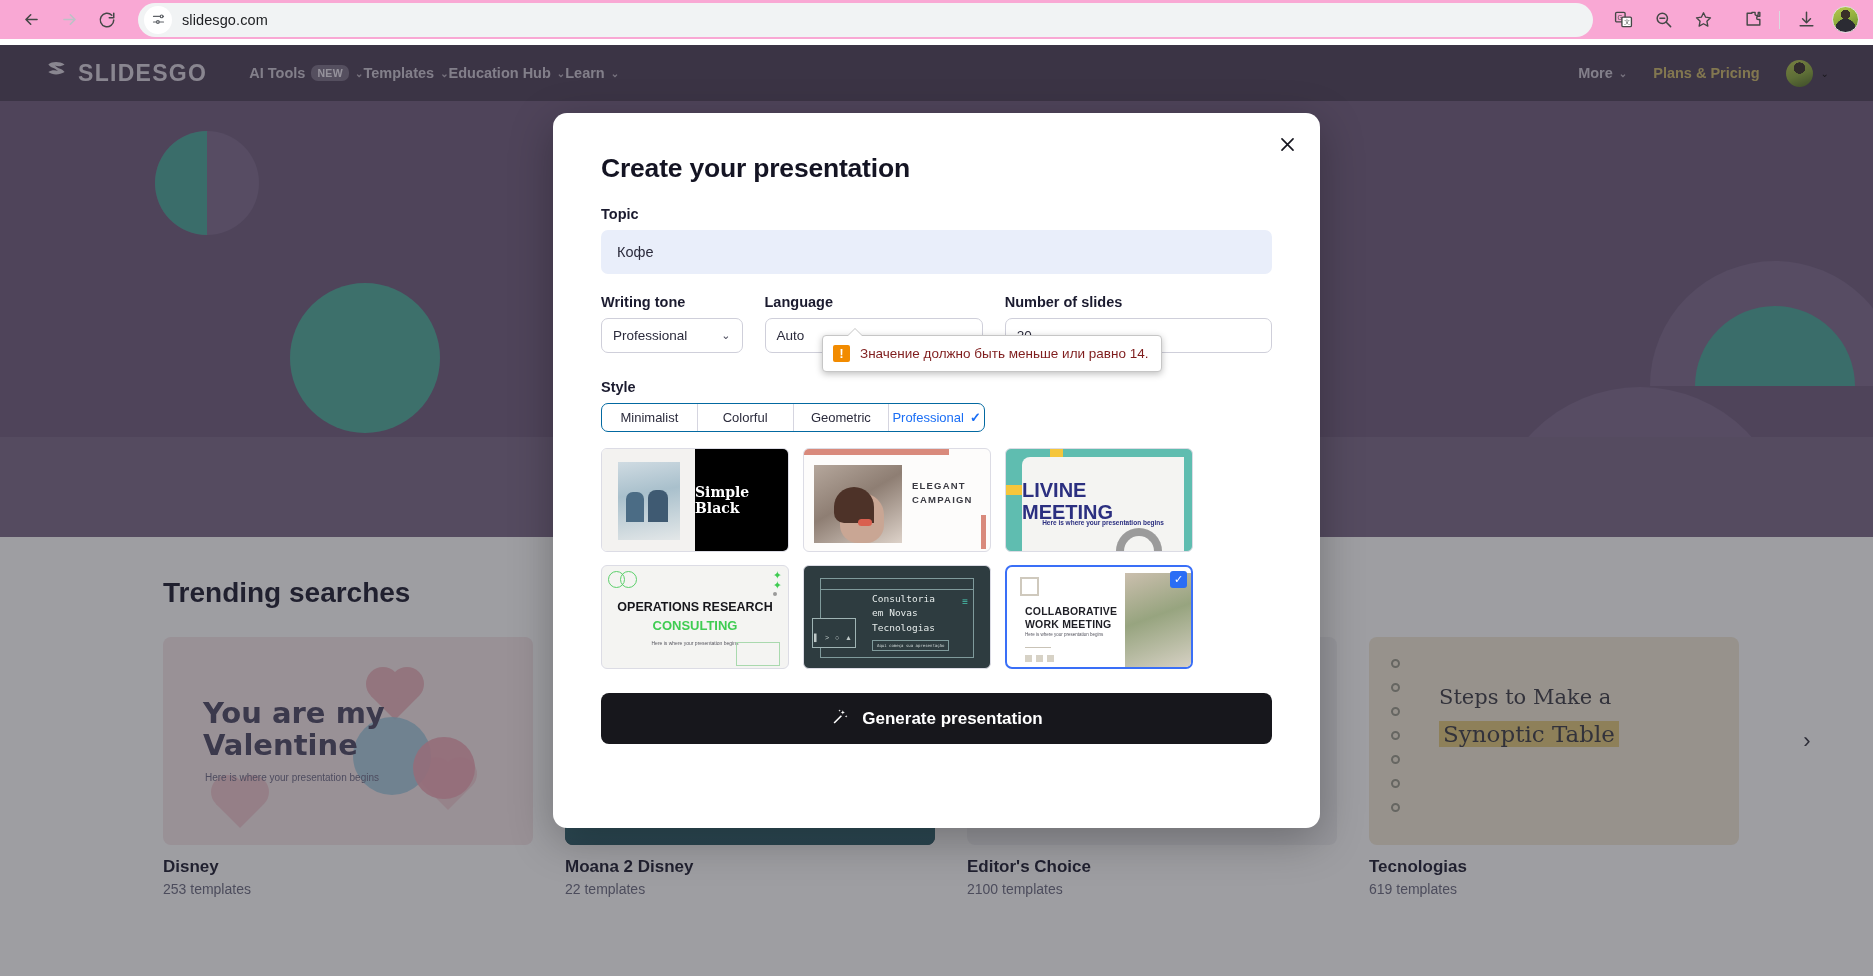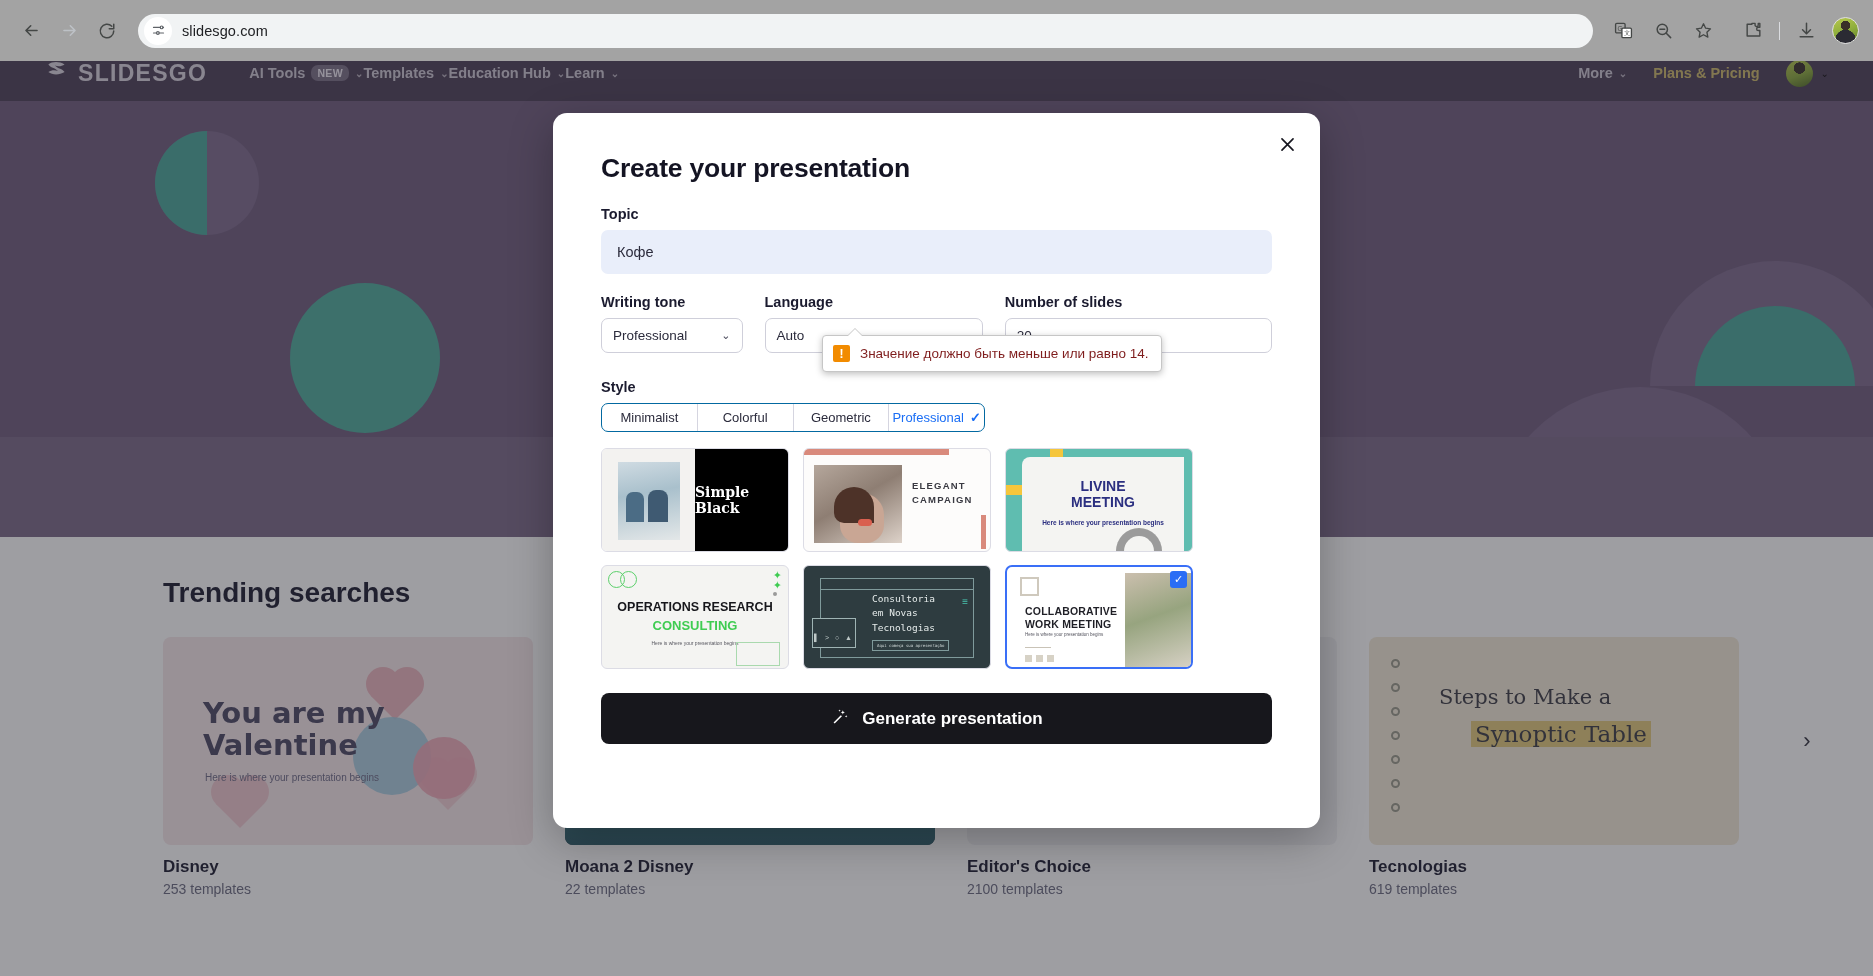--- a/index.html
+++ b/index.html
@@ -6,22 +6,22 @@
   html, body {
     width: 1873px; height: 976px;
     overflow: hidden;
     font-family: "Liberation Sans", sans-serif;
     background: #ffffff;
   }
 
   
   .browser-bar {
     position: absolute; top: 0; left: 0;
-    width: 1873px; height: 61px;
-    background: #a3a3a3;
+    width: 1873px; height: 39px;
+    background: #f9a8d4;
     display: flex; align-items: center;
     padding: 0 14px;
     z-index: 100;
   }
   .nav-btn {
     width: 34px; height: 34px;
     display: flex; align-items: center; justify-content: center;
     border-radius: 50%;
     color: #444746;
     flex: 0 0 auto;
@@ -247,21 +247,21 @@
   .th-synoptic { background: #f2e9d7; }
   .th-synoptic .sy-t1 {
     position: absolute; left: 70px; top: 48px;
     font-family: "DejaVu Serif", serif;
     font-size: 21px; color: #3b3b44;
   }
   .th-synoptic .sy-t2 {
     position: absolute; left: 70px; top: 84px;
     font-family: "DejaVu Serif", serif;
     font-size: 23px; color: #3b3b44;
-    background: #e2c97a; padding: 0 4px; margin-left: 32px;
+    background: #e2c97a; padding: 0 4px;
   }
   .th-synoptic .ring {
     position: absolute; left: 22px;
     width: 9px; height: 9px;
     border: 2px solid #9a9a8a; border-radius: 50%;
   }
   .carousel-arrow {
     position: absolute;
     right: 48px; top: 86px;
     width: 36px; height: 36px;
@@ -463,22 +463,21 @@
     font-size: 9.5px; font-weight: 700;
     color: #3a3a42; letter-spacing: 1.2px; line-height: 1.45;
   }
   .t2-side { position: absolute; right: 4px; top: 66px; width: 5px; height: 34px; background: #d98a7c; }
 
   
   .t3 { background: #5fbdb0; }
   .t3-card { position: absolute; left: 16px; top: 8px; right: 8px; bottom: 0; background: #f4f4f2; border-radius: 8px 0 0 0; }
   .t3-t {
     position: absolute; left: 0; right: 0; top: 22px;
-    text-align: center;
-    font-size: 14px; font-weight: 700; color: #2b2f80; line-height: 1.12;
+    font-size: 20px; font-weight: 700; color: #2b2f80; line-height: 1.12;
   }
   .t3-s {
     position: absolute; left: 0; right: 0; top: 62px;
     text-align: center; font-size: 6.5px; font-weight: 700; color: #2b2f80; line-height: 1.3;
   }
   .t3-y1 { position: absolute; left: 44px; top: 0; width: 13px; height: 11px; background: #f5c63c; }
   .t3-y2 { position: absolute; left: 0; top: 36px; width: 20px; height: 10px; background: #f5c63c; }
   .t3-circ { position: absolute; right: 22px; bottom: 0; width: 46px; height: 23px; border-radius: 46px 46px 0 0; border: 8px solid #9b9b9b; border-bottom: none; }
 
   

